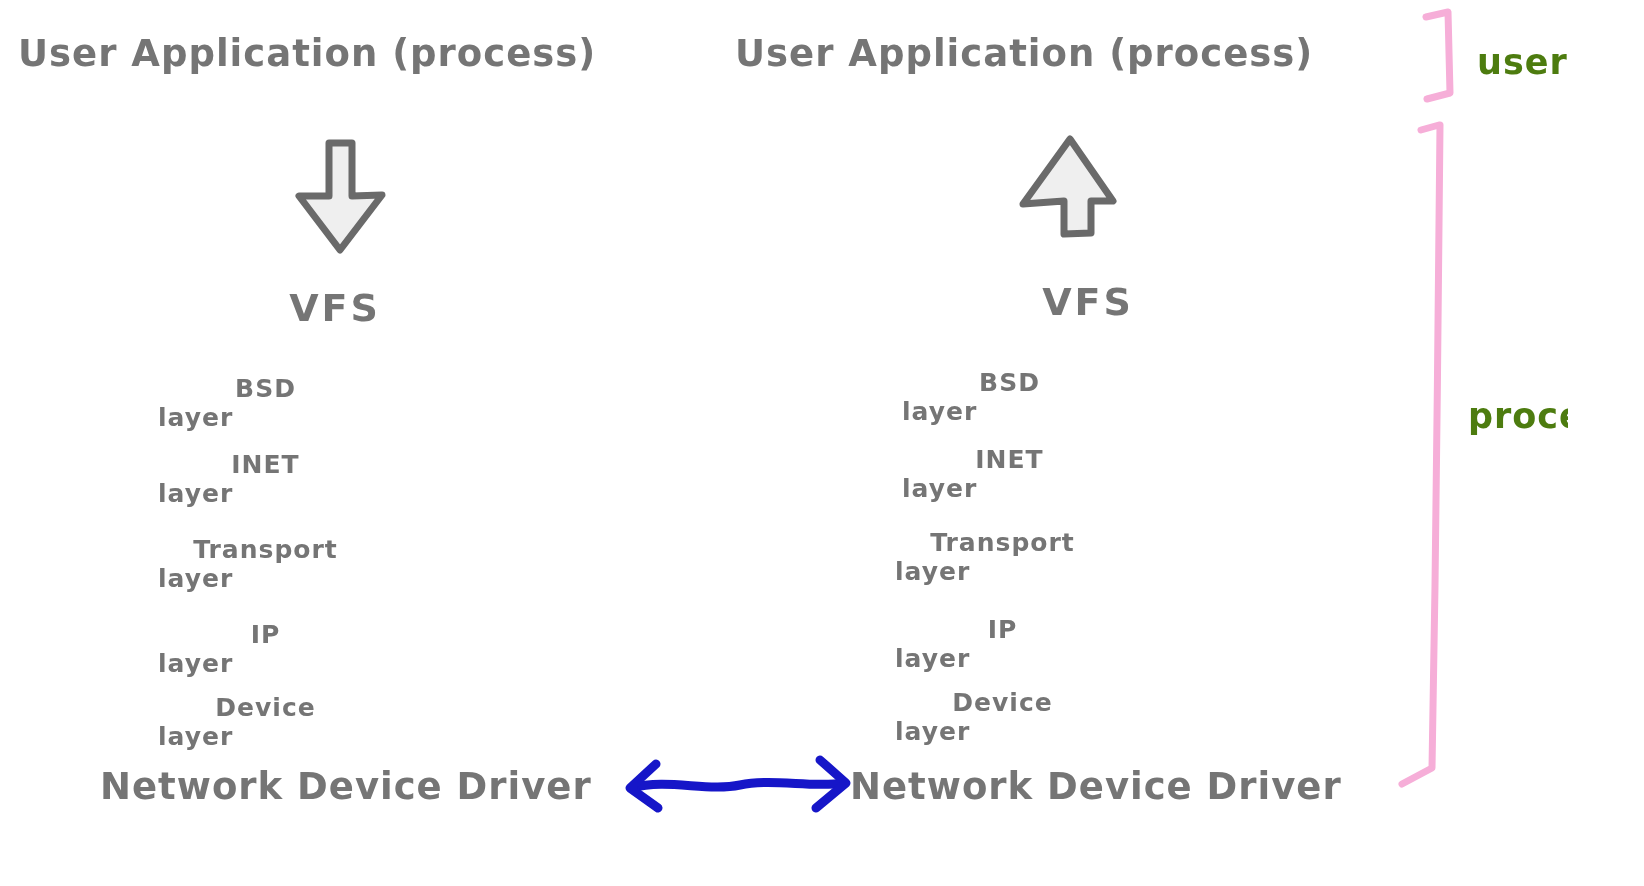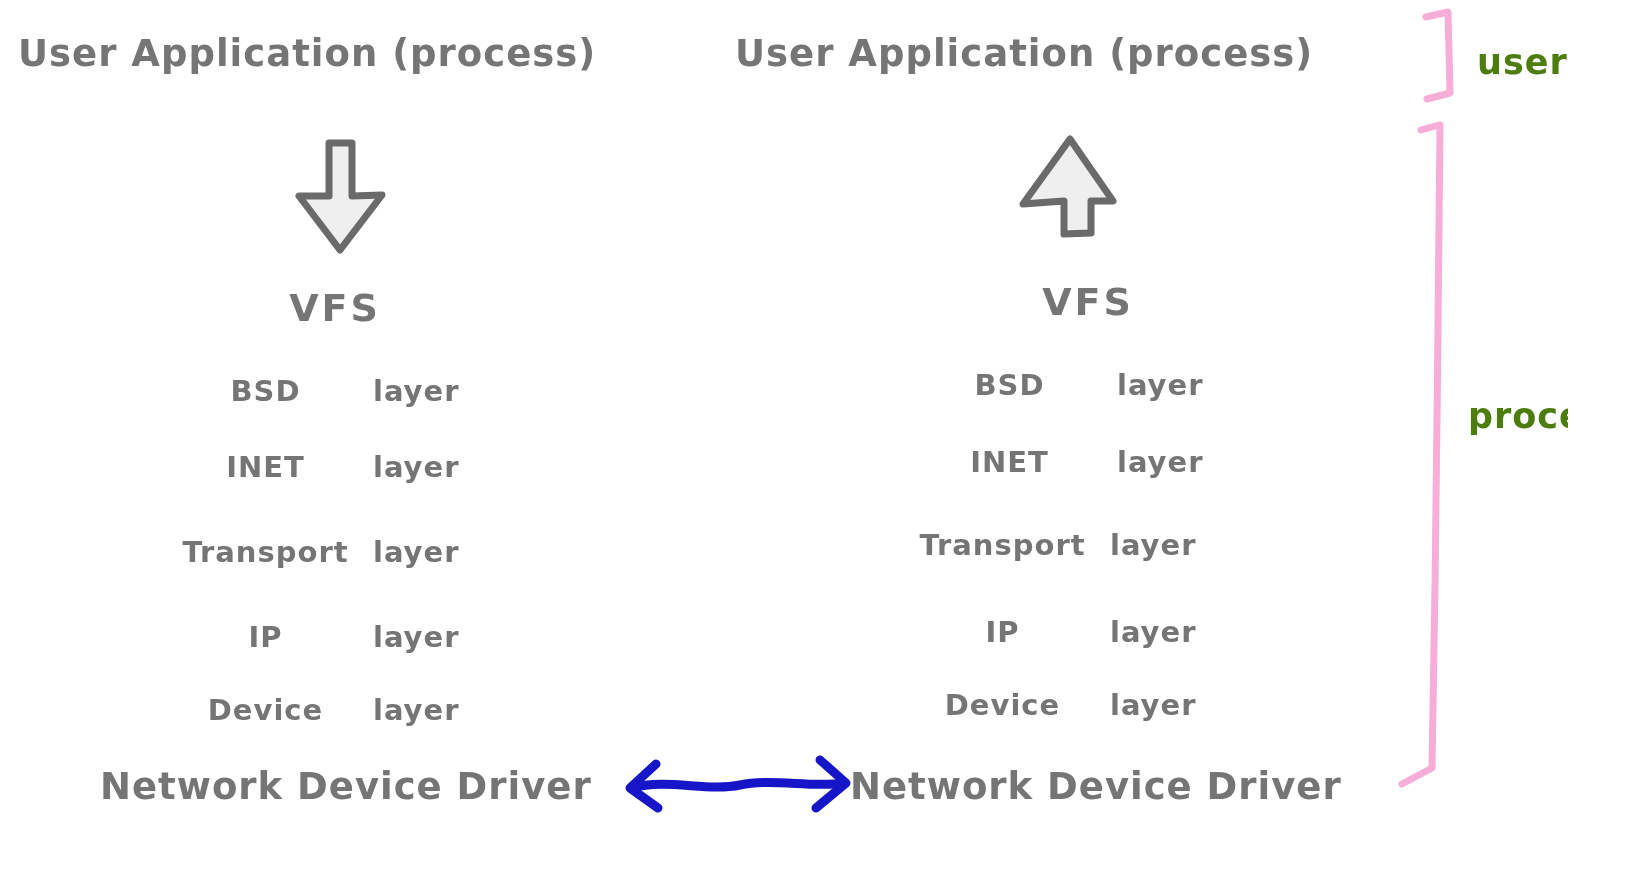--- a/index.html
+++ b/index.html
@@ -20,21 +20,22 @@
     font-size: 37px;
     letter-spacing: 1px;
     white-space: nowrap;
   }
   .vfs-label { font-size: 38px; letter-spacing: 3px; }
 
   .layer-row {
     position: absolute;
     display: flex;
     align-items: flex-start;
-    font-size: 29px;
+    font-size: 25px;
+    flex-direction: column;
   }
   .layer-name {
     display: inline-block;
     width: 215px;
     text-align: center;
     letter-spacing: 1px;
   }
   .layer-suffix {
     display: inline-block;
     letter-spacing: 1px;

